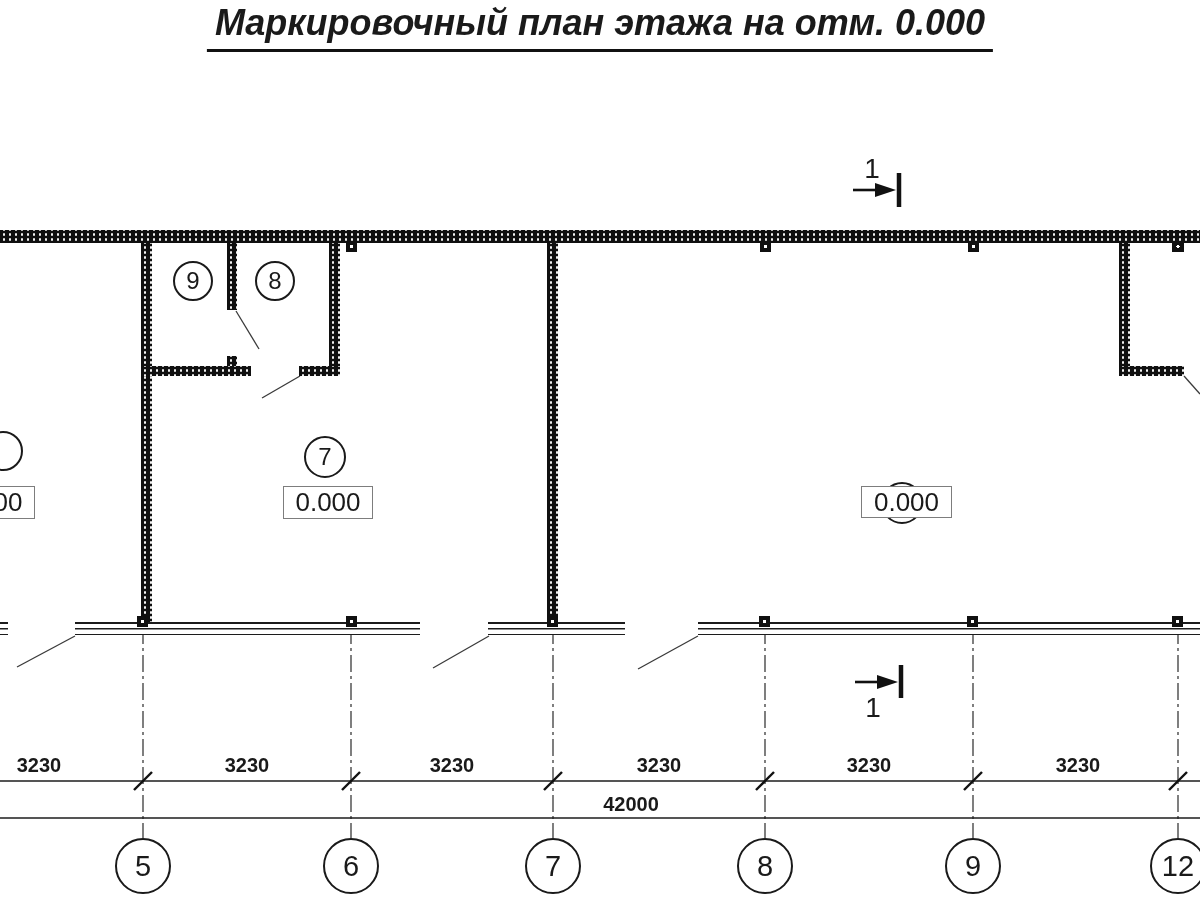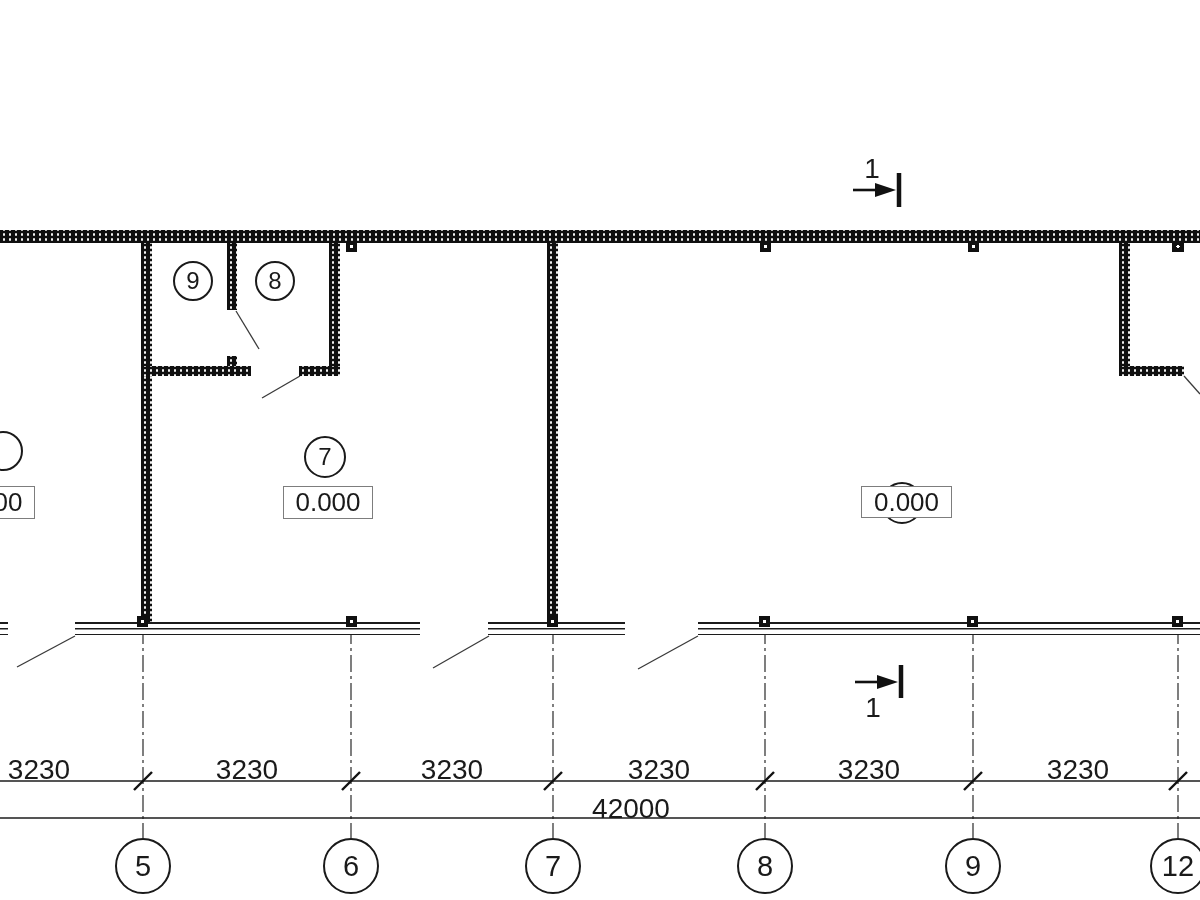--- a/index.html
+++ b/index.html
@@ -30,35 +30,36 @@
     position:absolute;border:2.5px solid #1a1a1a;border-radius:50%;background:#fff;
     display:flex;align-items:center;justify-content:center;box-sizing:border-box;
   }
   .room-bubble{width:40px;height:40px;font-size:24px;}
   .axis-bubble{width:56px;height:56px;font-size:29px;}
   .level-box{
     position:absolute;border:1.2px solid #7d7d7d;background:#fff;box-sizing:border-box;
     display:flex;align-items:center;justify-content:center;font-size:26px;
   }
   .dim-label{
-    position:absolute;font-size:28px;white-space:nowrap;transform:translateX(-50%);
+    position:absolute;font-size:20px;white-space:nowrap;transform:translateX(-50%);font-weight:bold;
   }
   .sec-label{position:absolute;font-size:28px;transform:translateX(-50%);}
   #title{
     position:absolute;top:2px;left:50%;transform:translateX(-50%);
     font-size:36px;font-weight:bold;font-style:italic;white-space:nowrap;
     padding:0 8px 5px 8px;border-bottom:3px solid #111;
   }
   svg{position:absolute;left:0;top:0;}
 </style>
 </head>
 <body>
 
 <div id="screen">
 
+  <div id="title">Маркировочный план этажа на отм. 0.000</div>
 
   <svg width="1200" height="900" viewBox="0 0 1200 900">
 
     <g stroke="#2a2a2a" stroke-width="1.2" stroke-dasharray="17 4 3 4">
       <line x1="143" y1="627" x2="143" y2="838"></line>
       <line x1="351" y1="627" x2="351" y2="838"></line>
       <line x1="553" y1="627" x2="553" y2="838"></line>
       <line x1="765" y1="627" x2="765" y2="838"></line>
       <line x1="973" y1="627" x2="973" y2="838"></line>
       <line x1="1178" y1="627" x2="1178" y2="838"></line>

